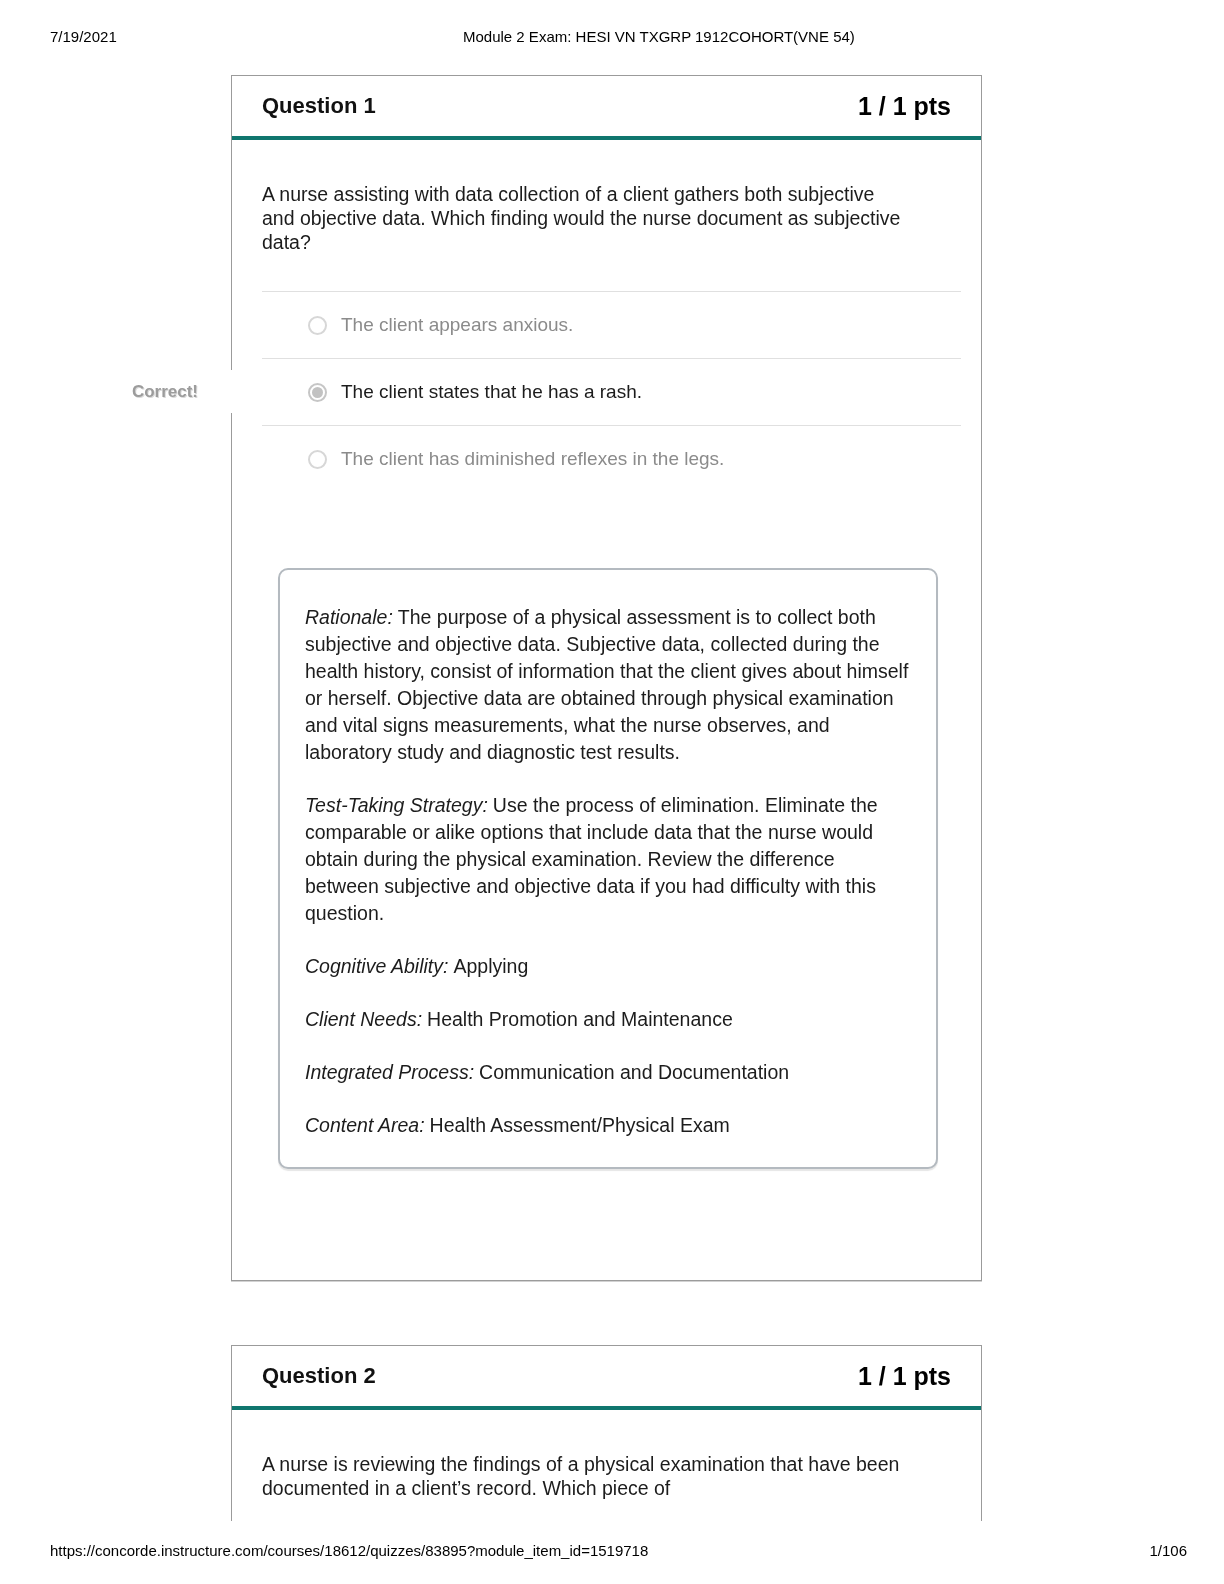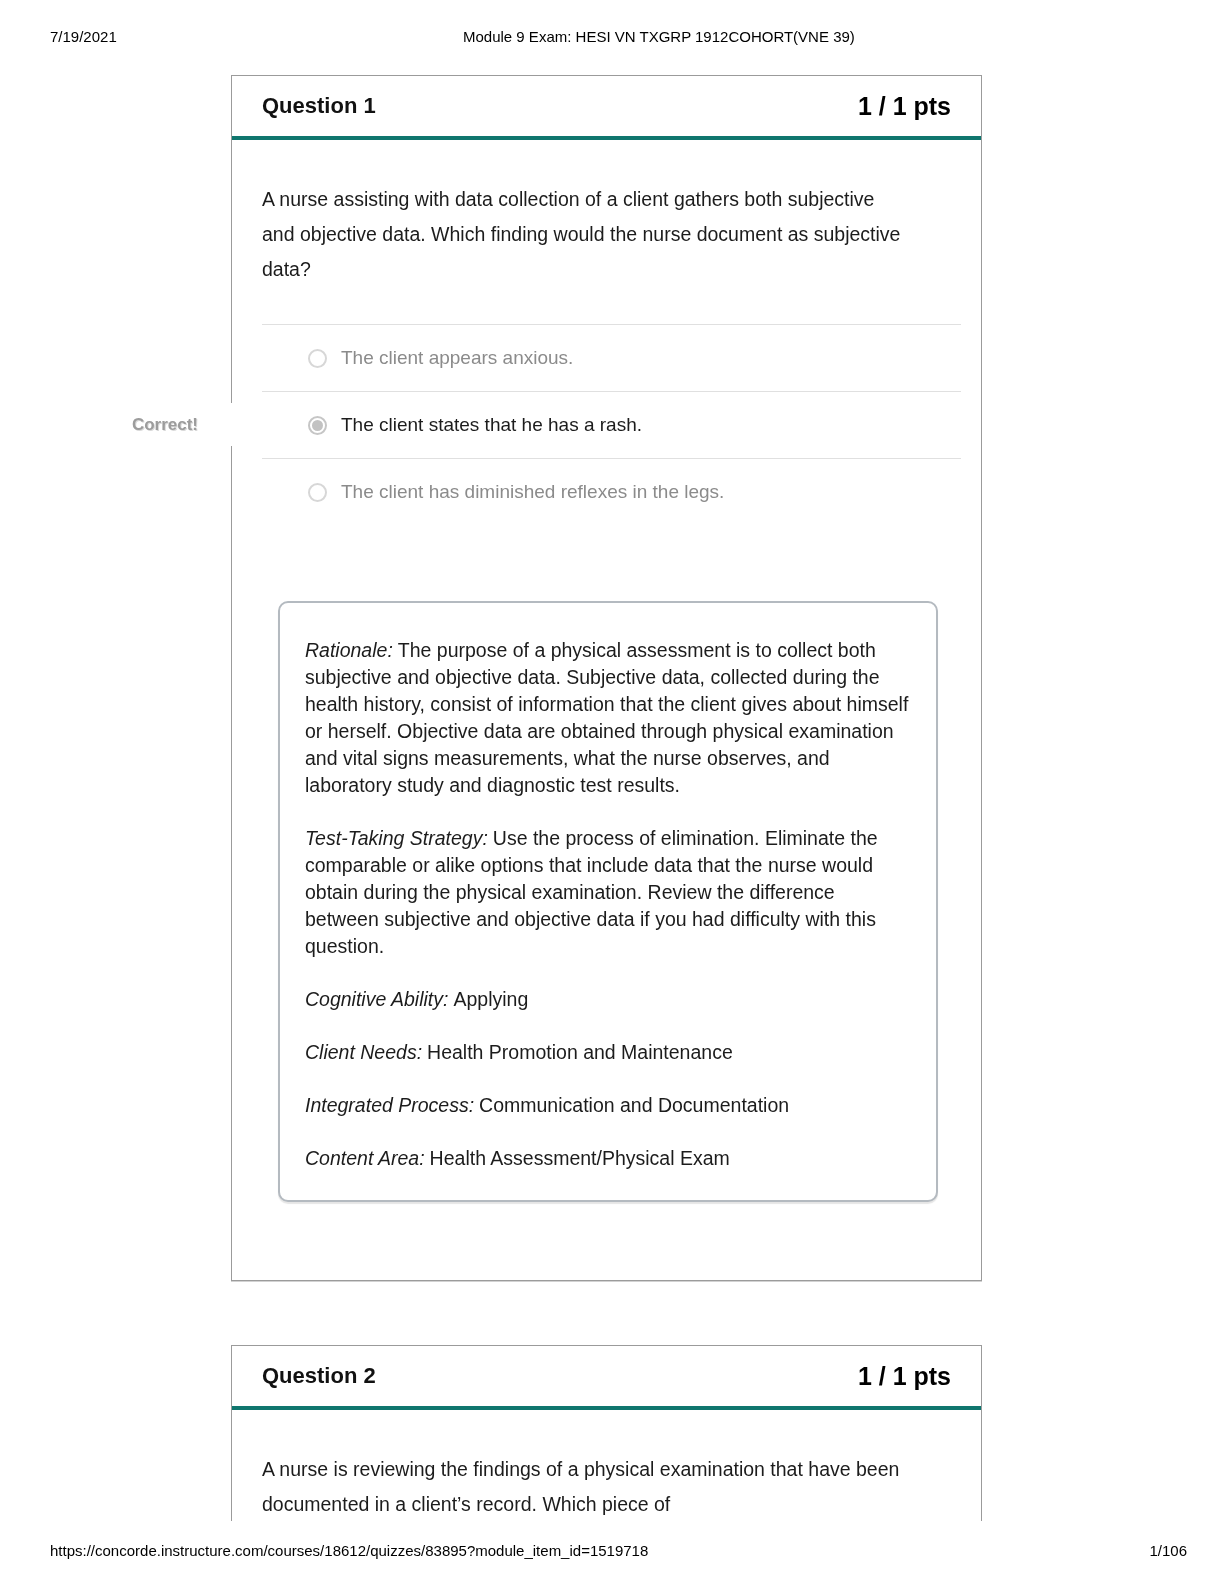--- a/index.html
+++ b/index.html
@@ -33,21 +33,21 @@
     display: flex; align-items: center;
     height: 64px; padding: 0 30px;
     border-bottom: 4px solid #0f766e;
   }
   .q-title { font-size: 22px; font-weight: 700; color: #111; }
   .q-pts   { margin-left: auto; font-size: 25px; font-weight: 700; color: #000000; }
 
   .q-text {
     margin: 42px 30px 0 30px;
     max-width: 650px;
-    font-size: 19.5px; line-height: 35px; color: #1c1c1c;
+    font-size: 19.5px; line-height: 24px; color: #1c1c1c;
   }
 
   
   .q-options { margin-top: 37px; }
   .option-row {
     position: relative;
     display: flex; align-items: center;
     min-height: 67px;
     margin: 0 20px 0 30px;
     border-top: 1px solid #e0e0e0;
@@ -95,21 +95,21 @@
     margin-bottom: 26px;
   }
   .rationale p:last-child { margin-bottom: 0; }
   .rationale em { font-style: italic; padding-right: 5px; }
 </style>
 </head>
 <body>
 
 <div class="print-header">
   <span class="print-date">7/19/2021</span>
-  <span class="print-title">Module 9 Exam: HESI VN TXGRP 1912COHORT(VNE 39)</span>
+  <span class="print-title">Module 2 Exam: HESI VN TXGRP 1912COHORT(VNE 54)</span>
 </div>
 
 <div class="q-card q1">
   <div class="q-header">
     <span class="q-title">Question 1</span>
     <span class="q-pts">1 / 1 pts</span>
   </div>
 
   <div class="q-text">A nurse assisting with data collection of a client gathers both subjective and objective data. Which finding would the nurse document as subjective data?</div>
 

